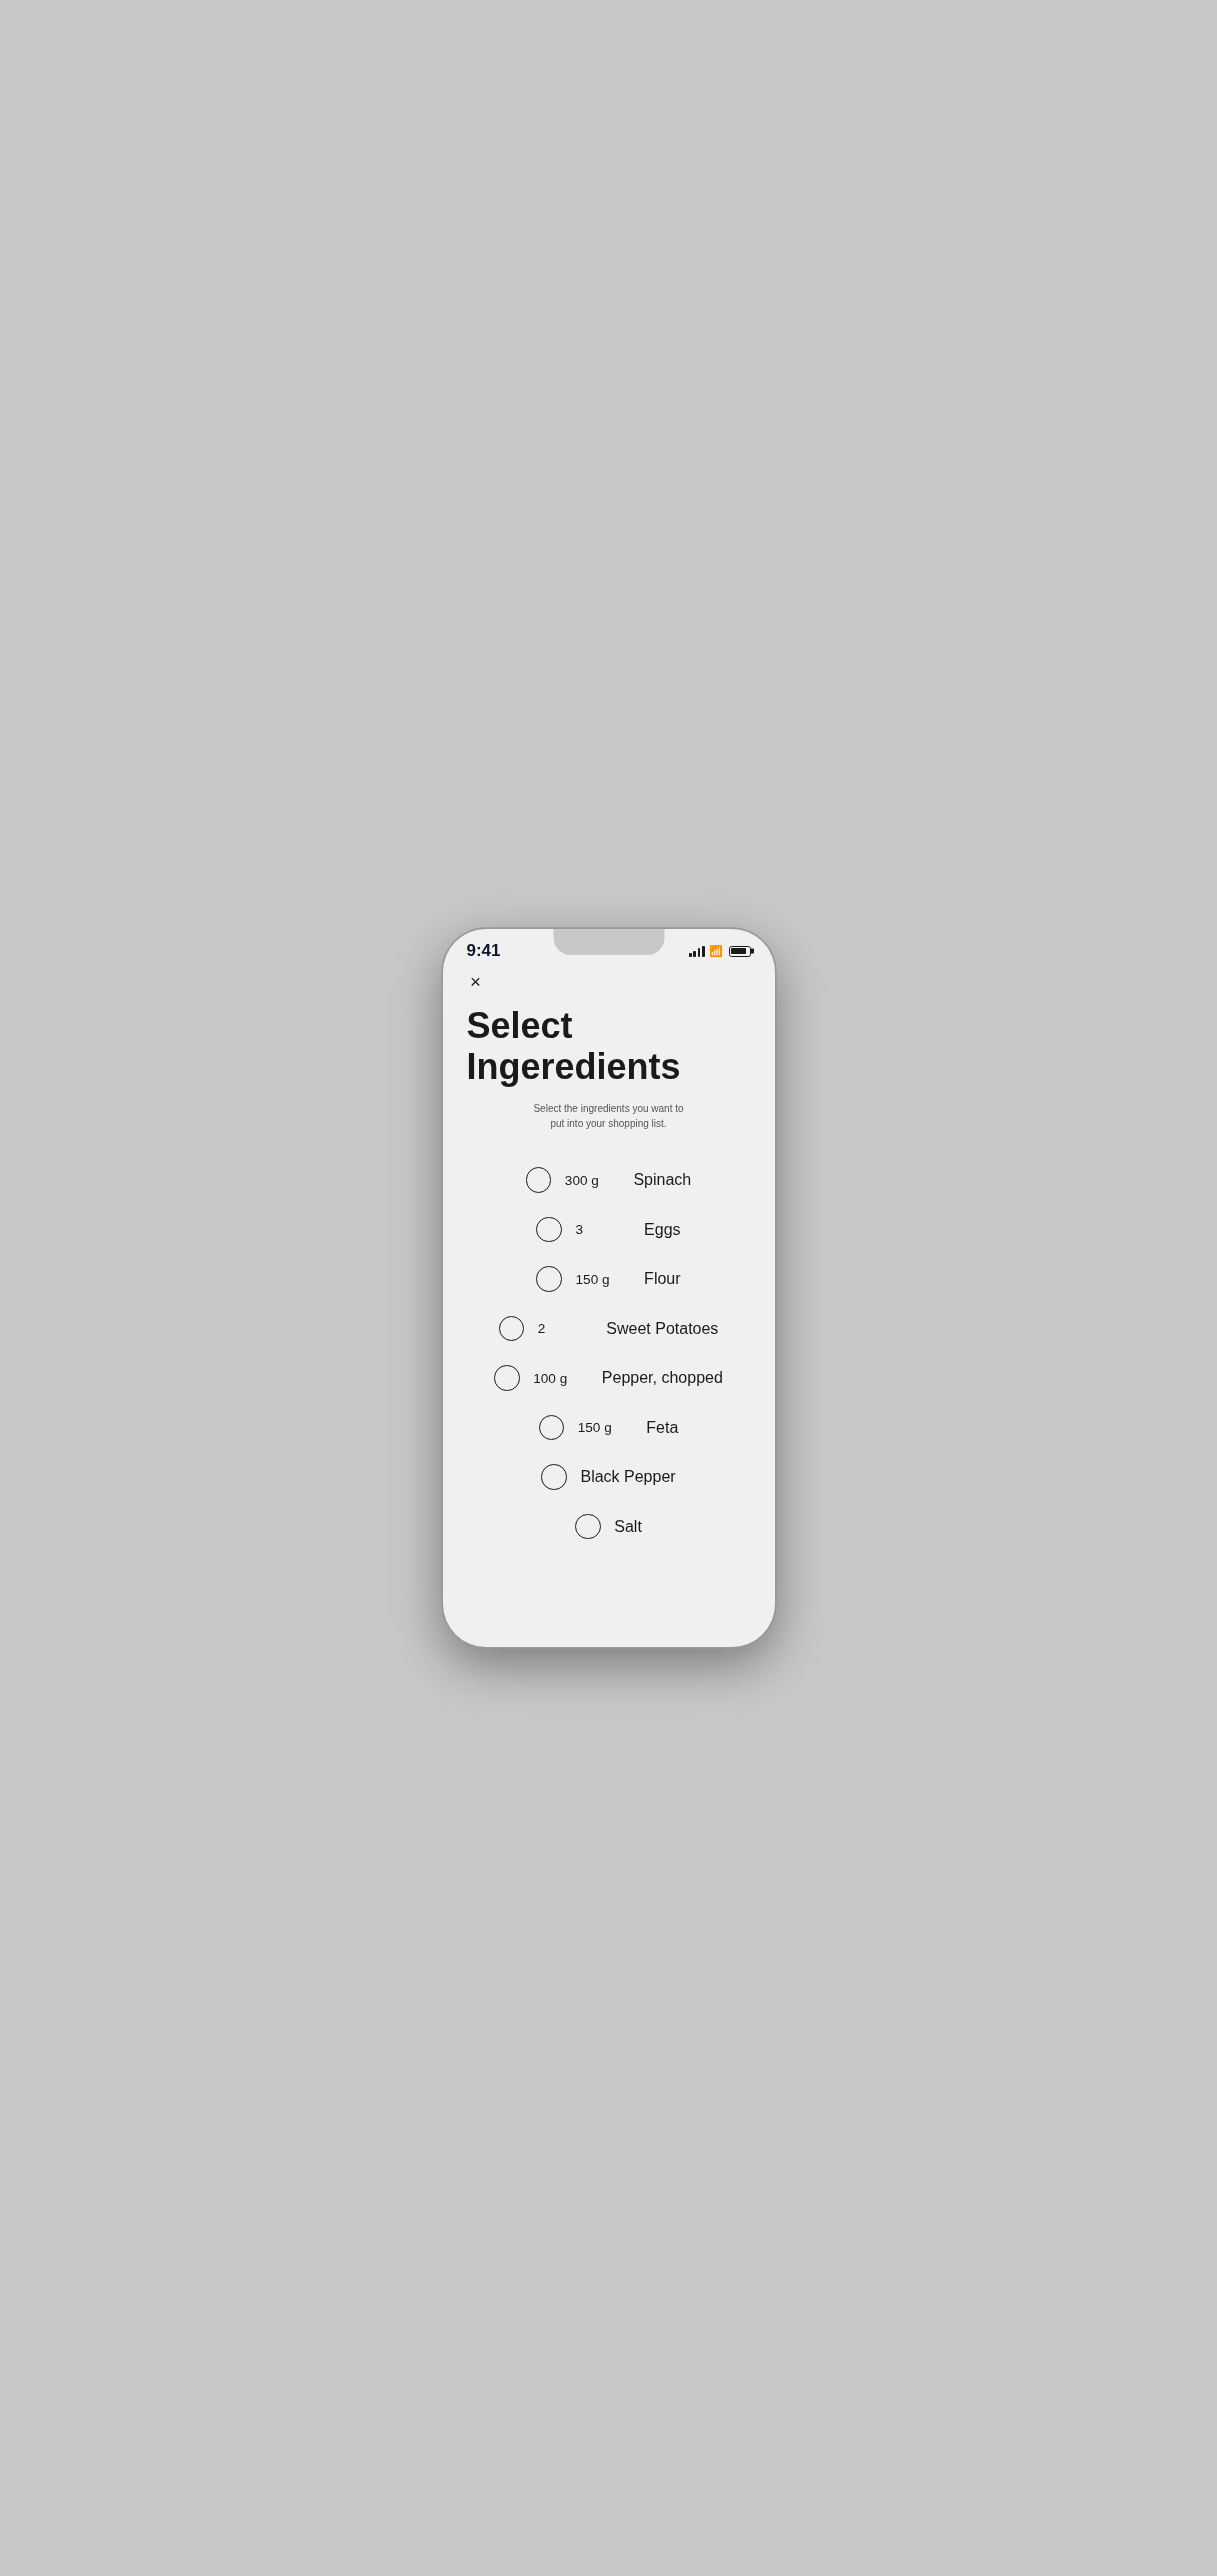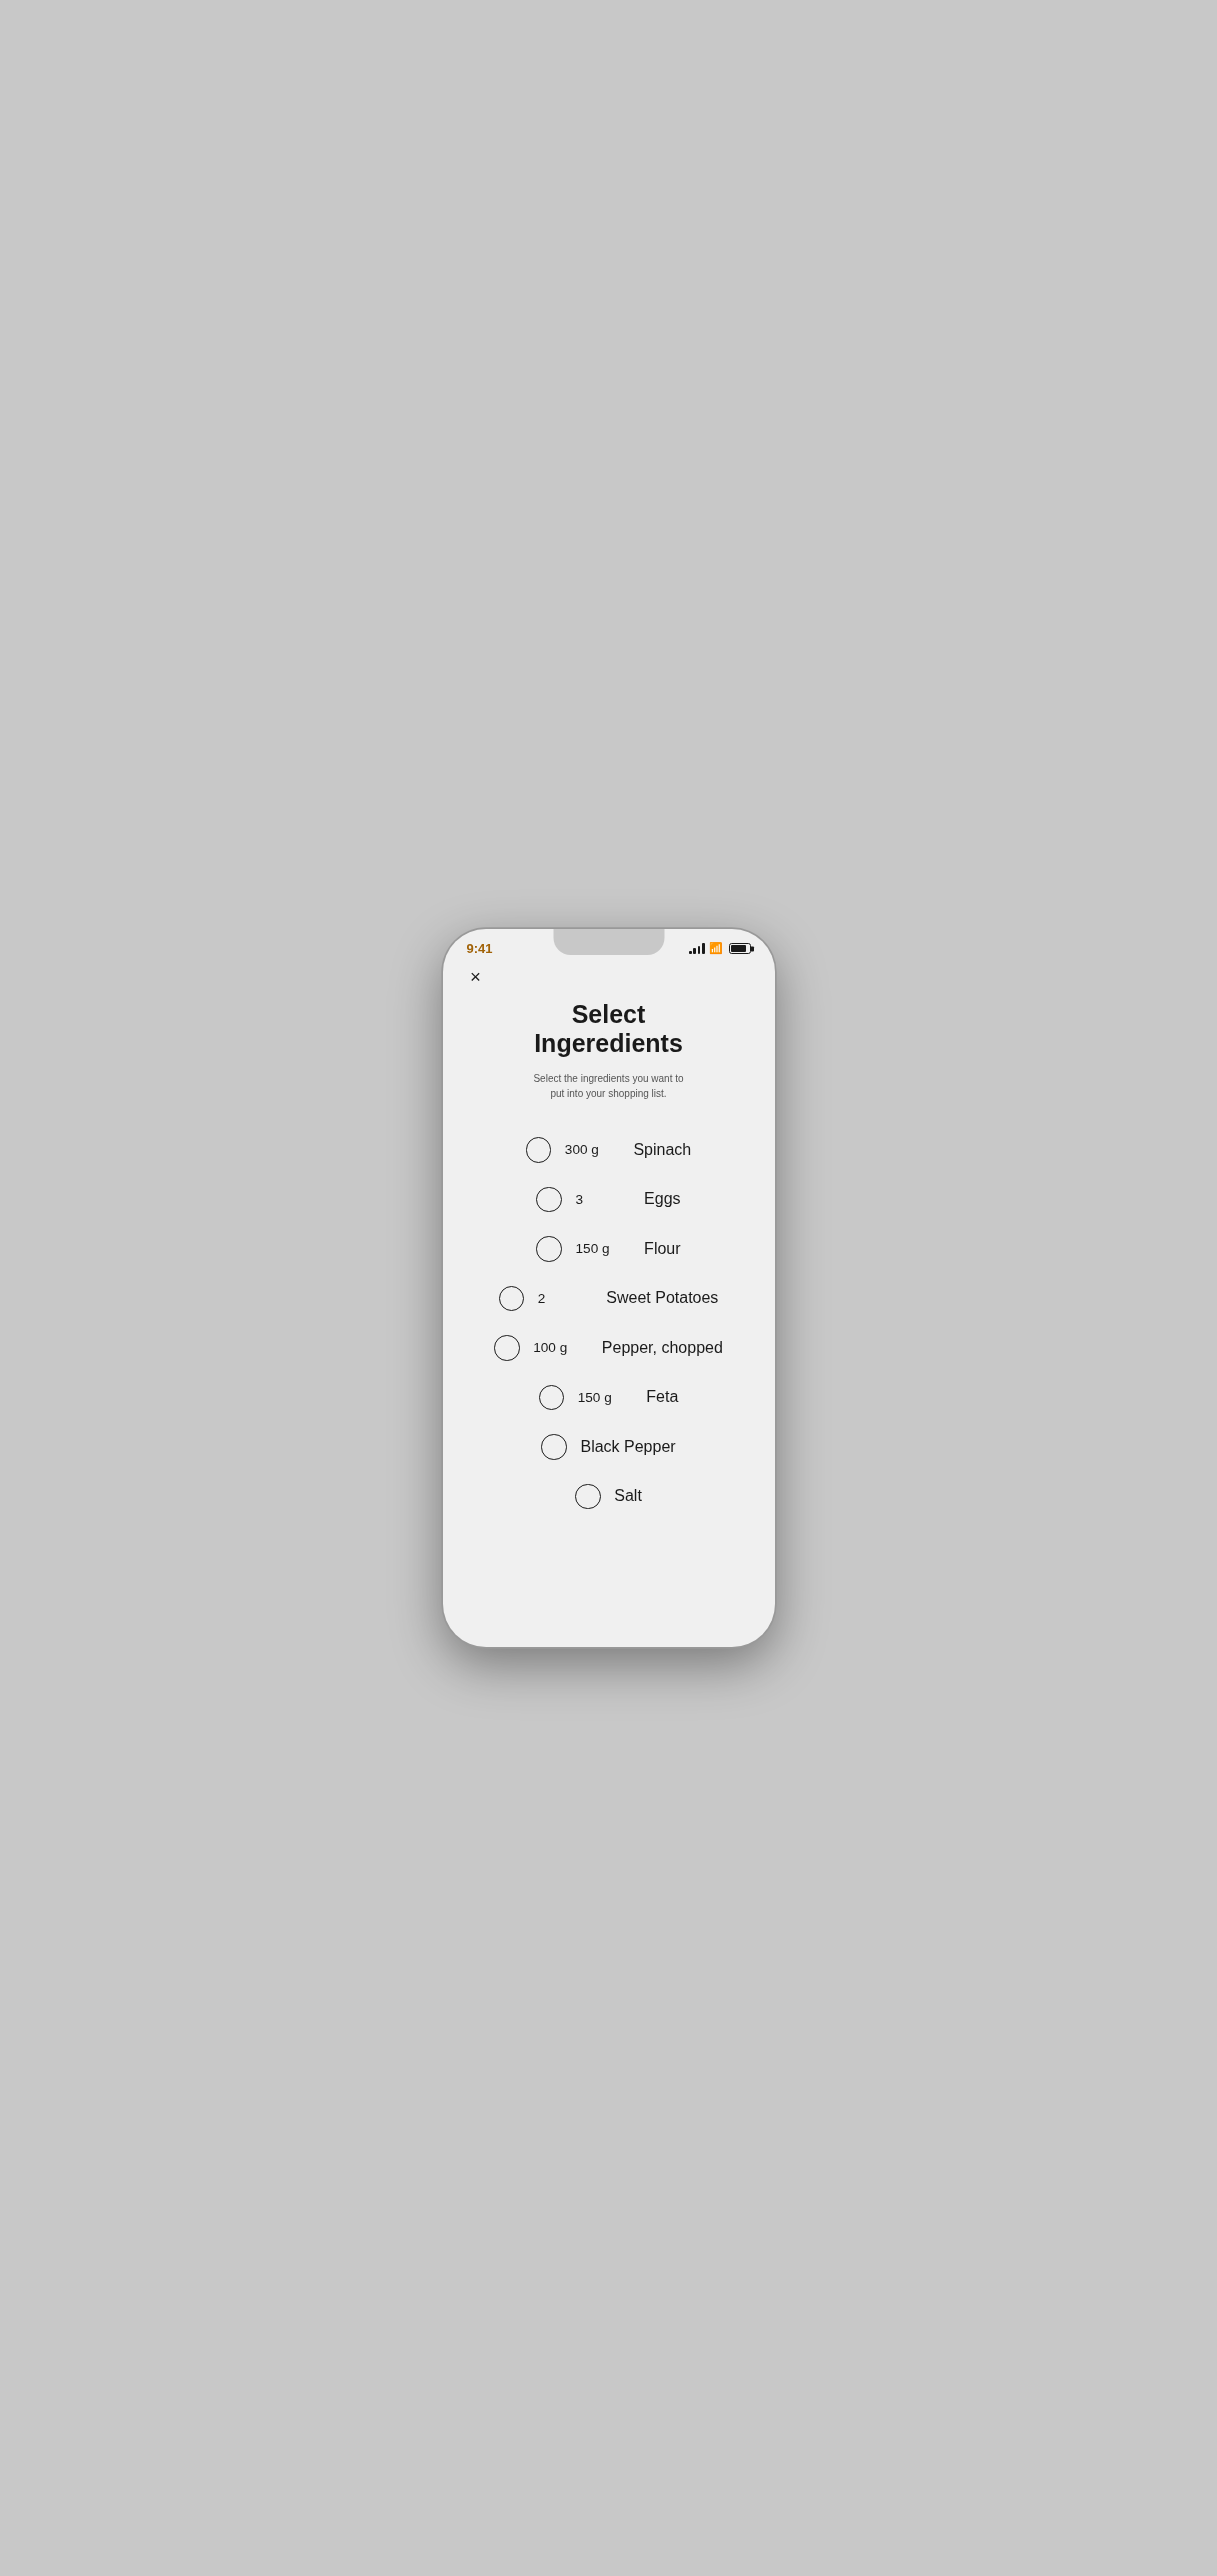--- a/index.html
+++ b/index.html
@@ -31,23 +31,23 @@
 
     .status-bar {
       display: flex;
       justify-content: space-between;
       align-items: center;
       padding: 12px 24px 6.8px;
       flex-shrink: 0;
     }
 
     .status-time {
-      font-size: 13px;
+      font-size: 17px;
       font-weight: 600;
-      color: #a16207;
+      color: #0f172a;
     }
 
     .status-icons {
       display: flex;
       align-items: center;
       gap: 5.1px;
     }
 
     .signal-bars {
       display: flex;
@@ -122,22 +122,21 @@
       font-size: 18.7px;
       color: #1a1a1a;
       font-weight: 300;
       padding: 3.4px;
       text-align: left;
       margin-bottom: 8.5px;
       width: fit-content;
     }
 
     .page-title {
-      text-align: center;
-      font-size: 25px;
+      font-size: 36px;
       font-weight: 800;
       color: #1a1a1a;
       line-height: 1.15;
       margin-bottom: 13.6px;
     }
 
     .page-subtitle {
       text-align: center;
       font-size: 10px;
       color: #555;

